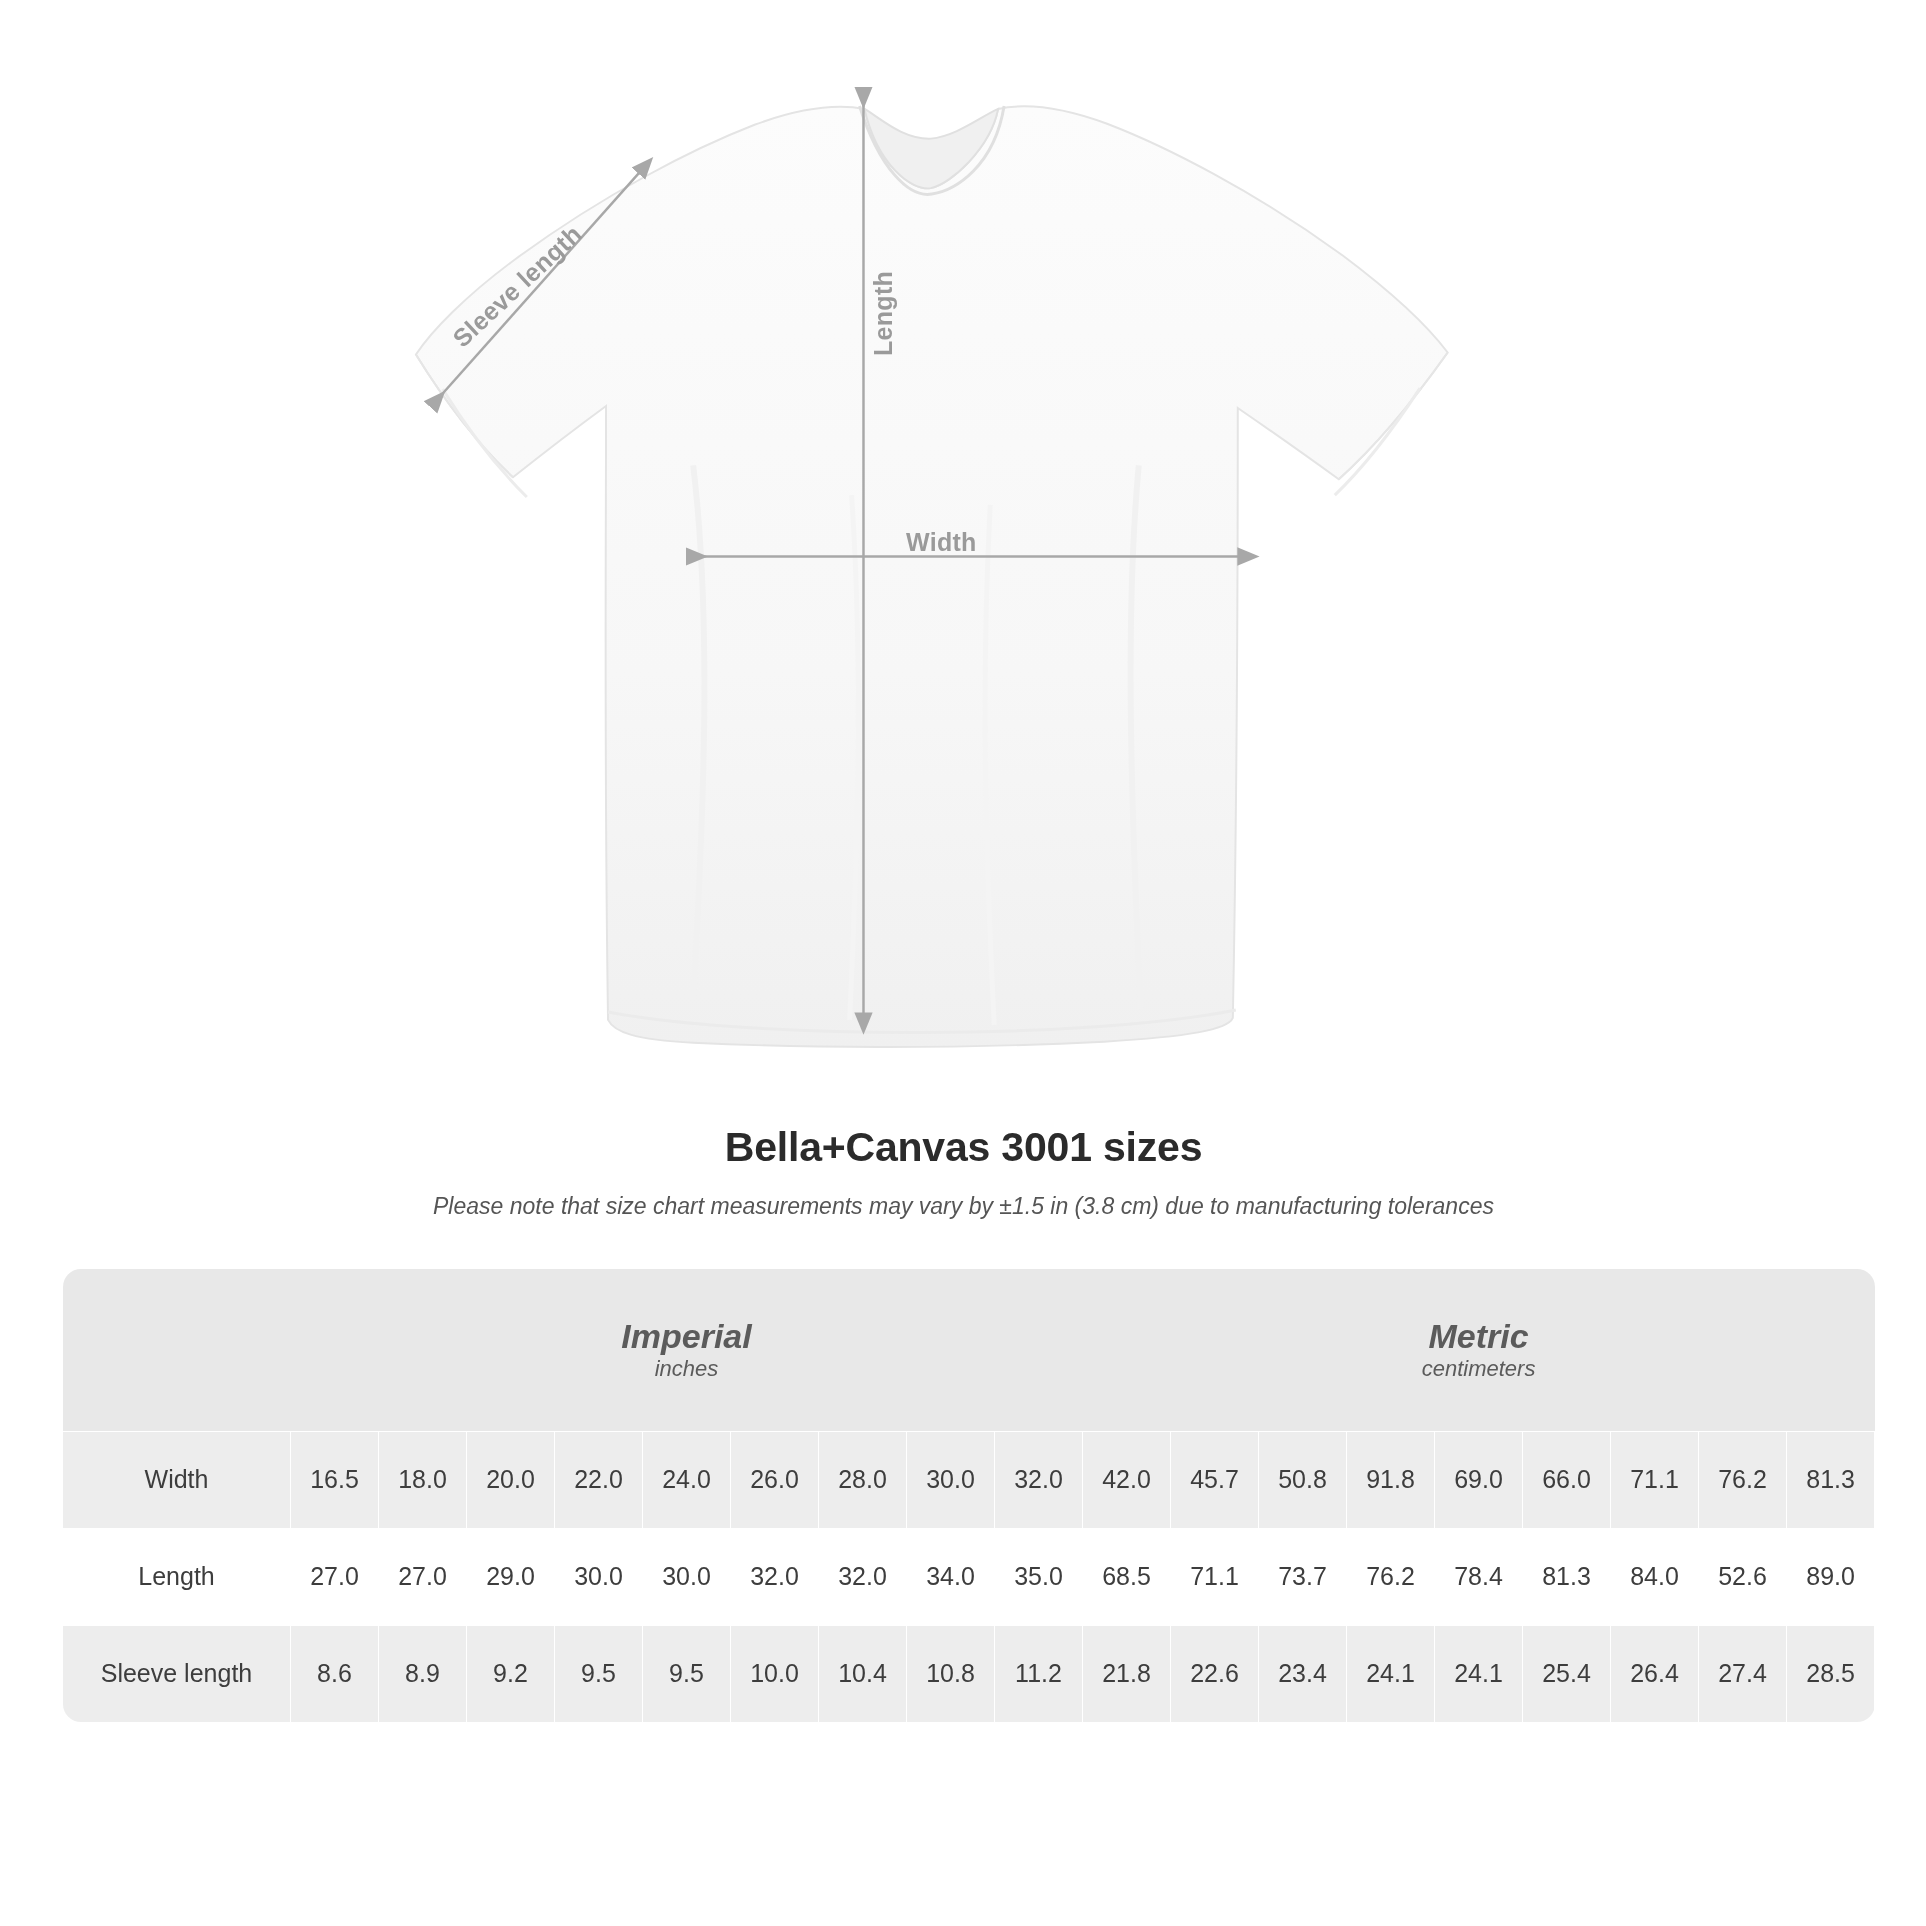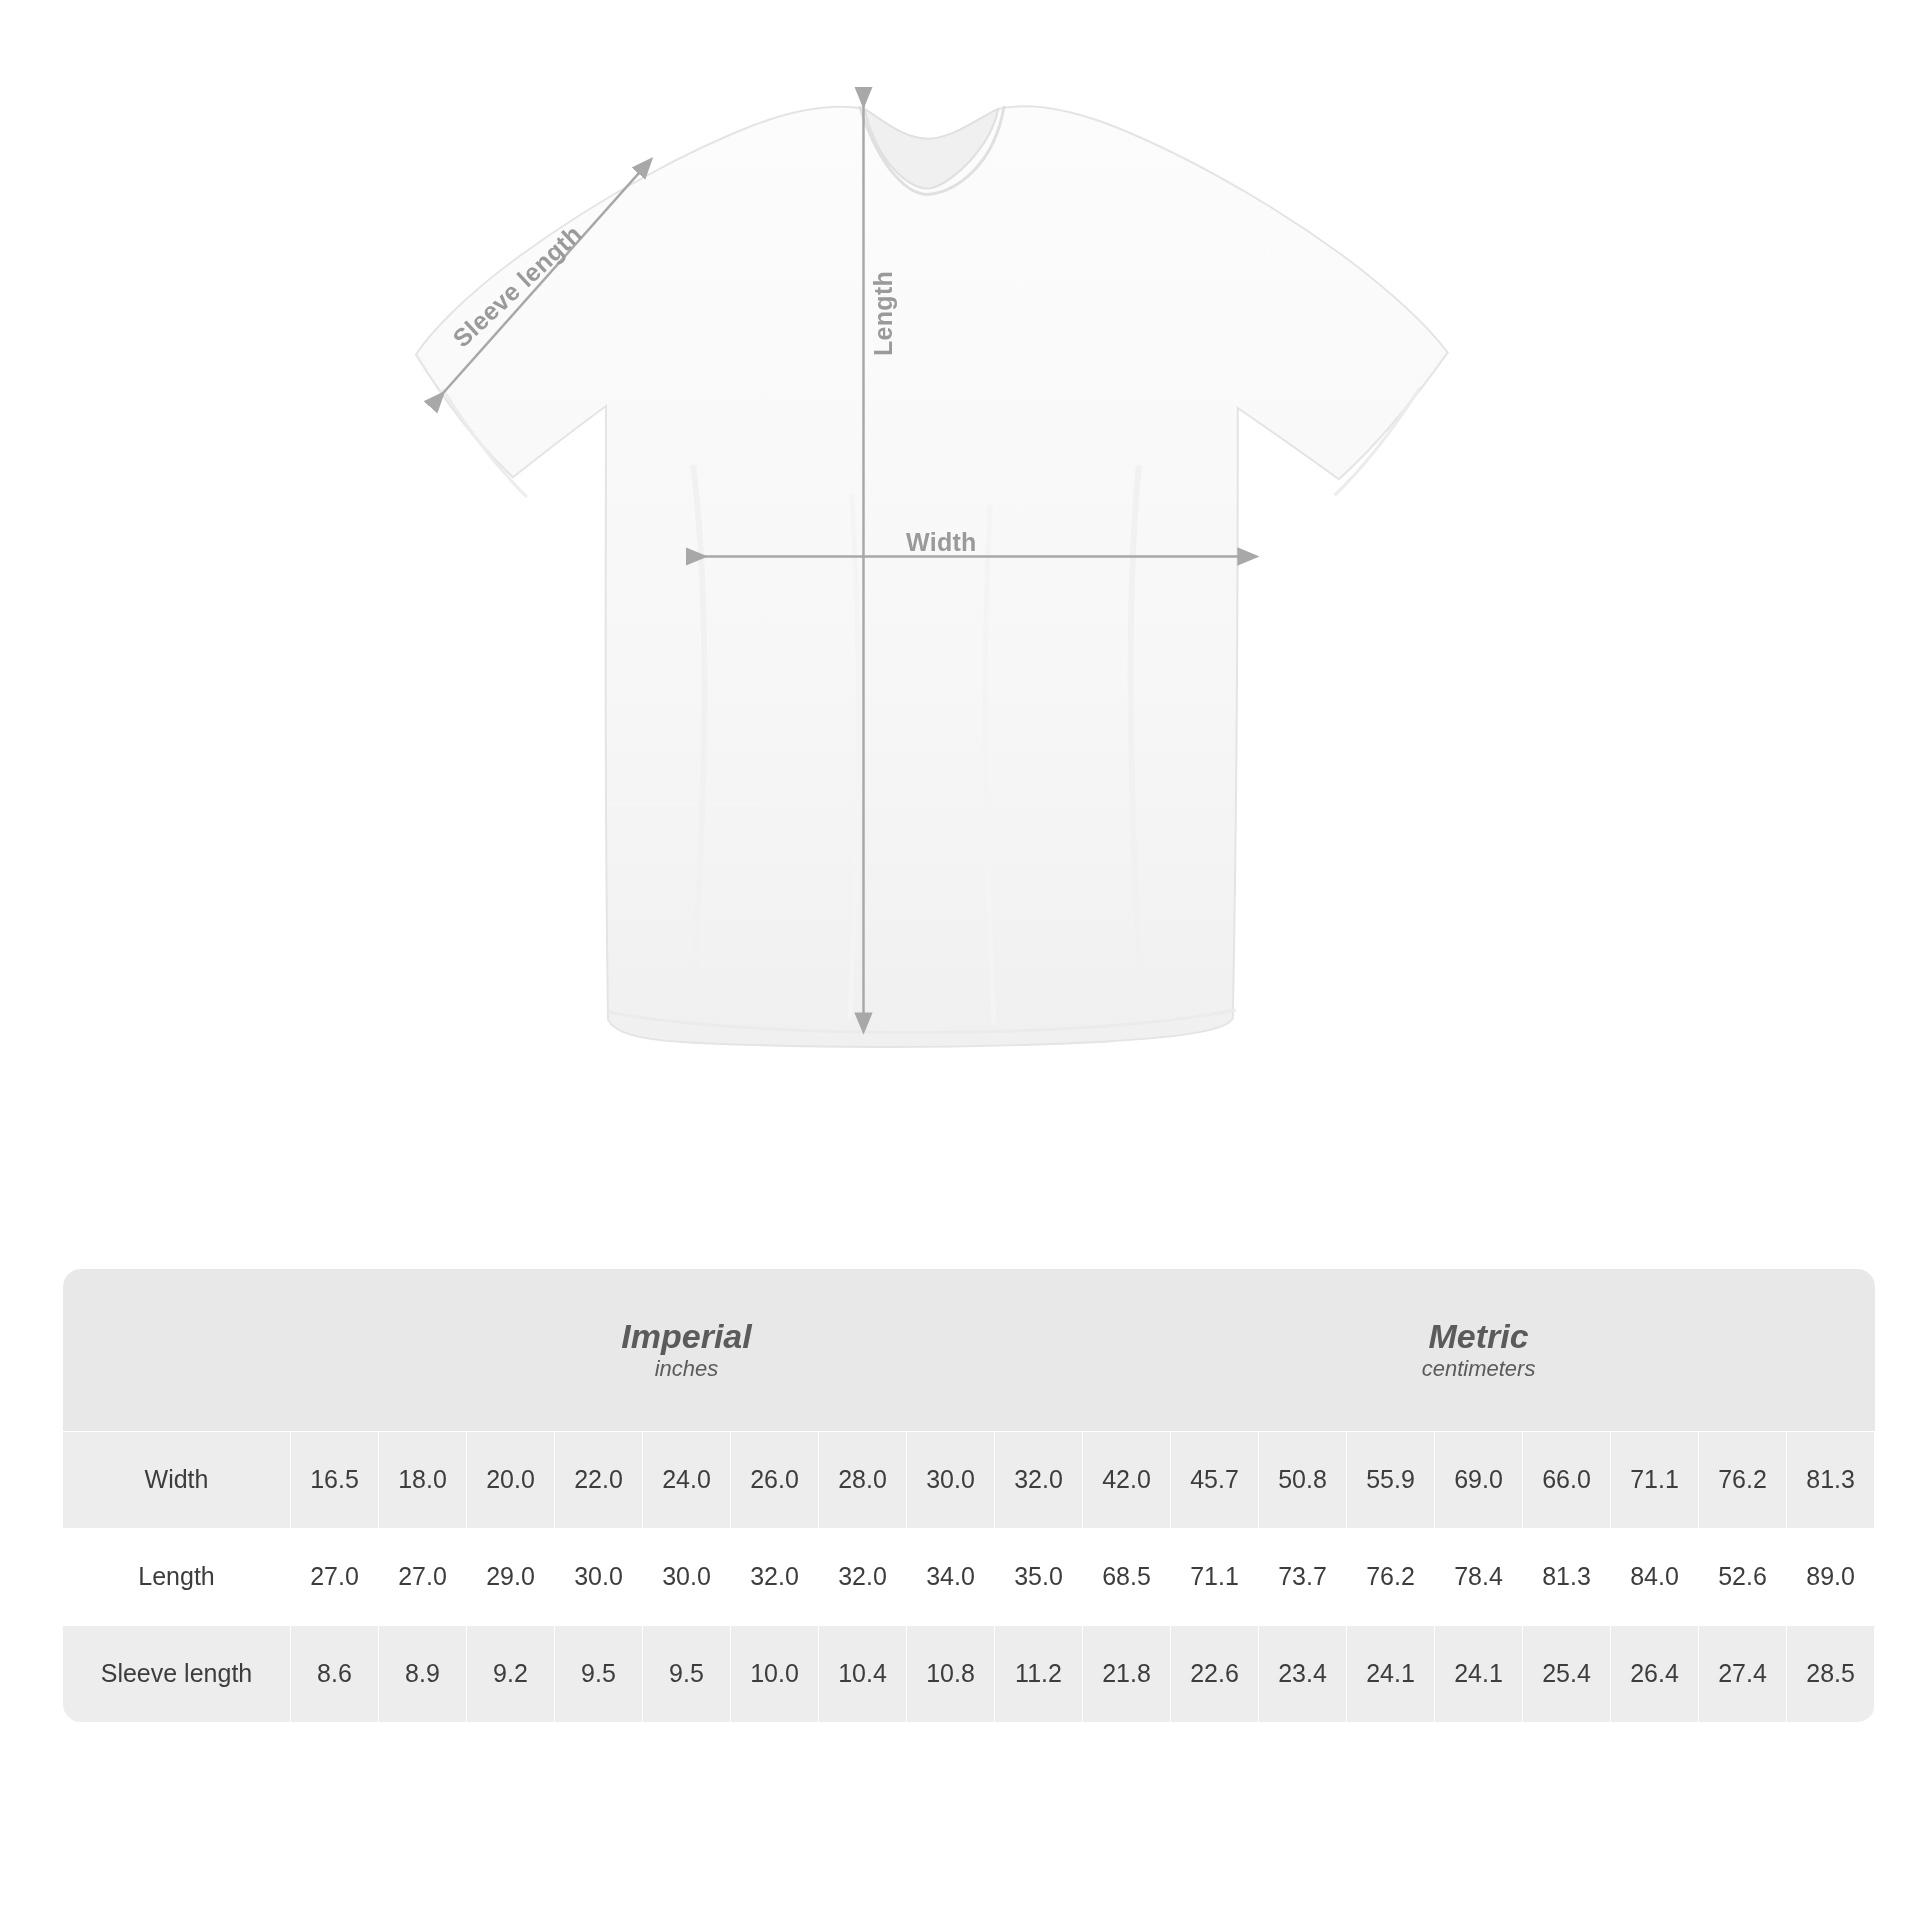--- a/index.html
+++ b/index.html
@@ -214,20 +214,24 @@
           <line x1="443" y1="402" x2="653" y2="166" stroke="#a8a8a8" stroke-width="2.5" marker-start="url(#arrowS)" marker-end="url(#arrowS)"></line>
         </g>
       </svg>
     </div>
 
     <div class="dim-label width">Width</div>
     <div class="dim-label length">Length</div>
     <div class="dim-label sleeve">Sleeve length</div>
   </div>
 
+  <div class="title-block">
+    <h1 class="chart-title">Bella+Canvas 3001 sizes</h1>
+    <div class="chart-note">Please note that size chart measurements may vary by ±1.5 in (3.8 cm) due to manufacturing tolerances</div>
+  </div>
 
   <div class="table-wrap">
     <table class="size-table">
       <colgroup>
         <col style="width:228px">
         <col span="18" style="width:88px">
       </colgroup>
       <tbody>
         <tr>
           <td class="corner-cell tl-round"></td>
@@ -249,21 +253,21 @@
           <td>20.0</td>
           <td>22.0</td>
           <td>24.0</td>
           <td>26.0</td>
           <td>28.0</td>
           <td>30.0</td>
           <td>32.0</td>
           <td>42.0</td>
           <td>45.7</td>
           <td>50.8</td>
-          <td>55.9</td>
+          <td>91.8</td>
           <td>69.0</td>
           <td>66.0</td>
           <td>71.1</td>
           <td>76.2</td>
           <td>81.3</td>
         </tr>
 
         <tr class="data-row plain">
           <td class="rowhead">Length</td>
           <td>27.0</td>

